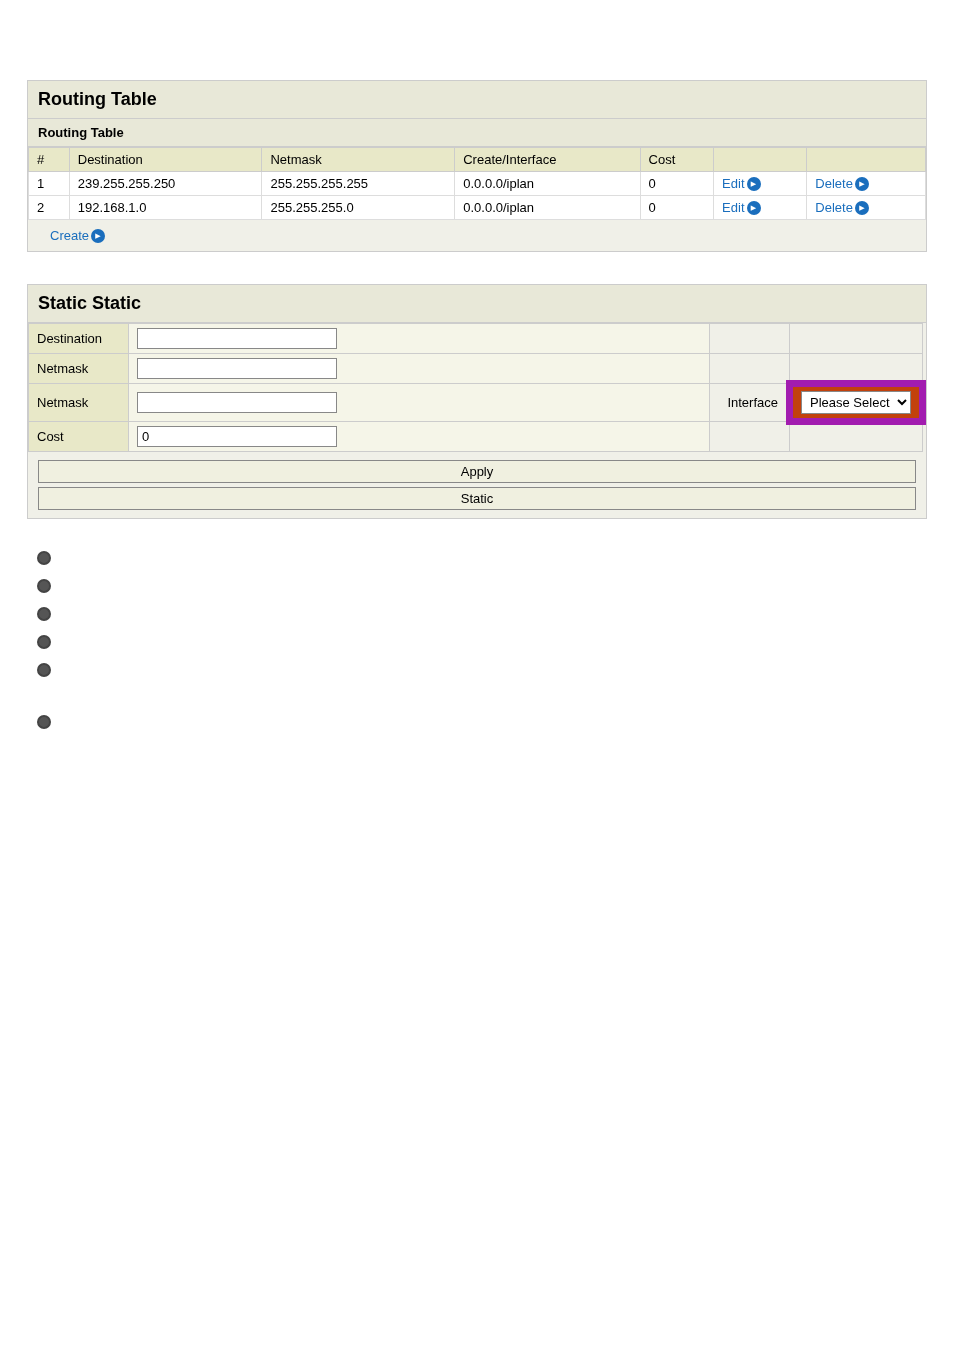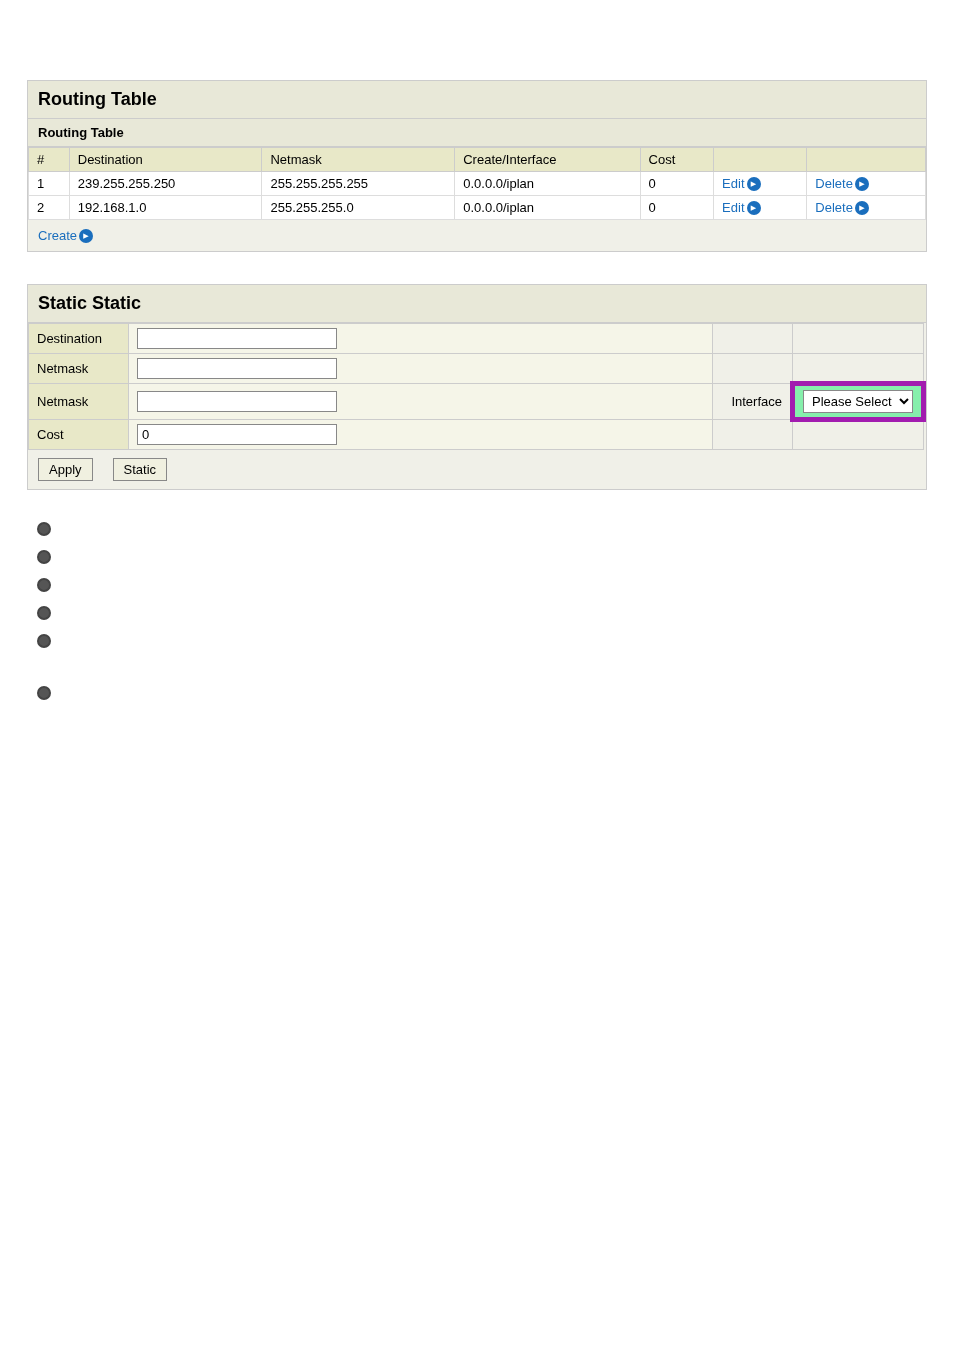--- a/index.html
+++ b/index.html
@@ -88,21 +88,21 @@
       content: '▶';
       color: white;
       font-size: 7px;
       position: absolute;
       top: 50%;
       left: 50%;
       transform: translate(-50%, -50%);
     }
 
     .create-row {
-      padding: 8px 10px;
+      padding: 8px 22px;
     }
 
     
     .form-table {
       width: 100%;
       border-collapse: collapse;
     }
 
     .form-table td {
       padding: 4px 8px;
@@ -127,43 +127,44 @@
       width: 80px;
     }
 
     .form-table td.interface-label-cell {
       background: #f0f0e8;
       border: 1px solid #ccc;
       text-align: right;
     }
 
     .form-table td.interface-select-cell {
-      background: #86efac;
-      border: 5px solid #a21caf;
+      background: #c2410c;
+      border: 7px solid #a21caf;
     }
 
     .form-input {
       width: 200px;
       border: 1px solid #888;
       padding: 2px 4px;
       background: #fff;
       font-size: 13px;
     }
 
     .form-select {
       border: 1px solid #888;
       padding: 2px 4px;
       background: #fff;
       font-size: 13px;
     }
 
     .button-row {
       padding: 8px 10px;
       display: flex;
-      gap: 20px;
+      gap: 4px;
+      flex-direction: column;
     }
 
     .btn {
       padding: 3px 10px;
       border: 1px solid #888;
       background: #f0f0e0;
       cursor: pointer;
       font-size: 13px;
     }
 

